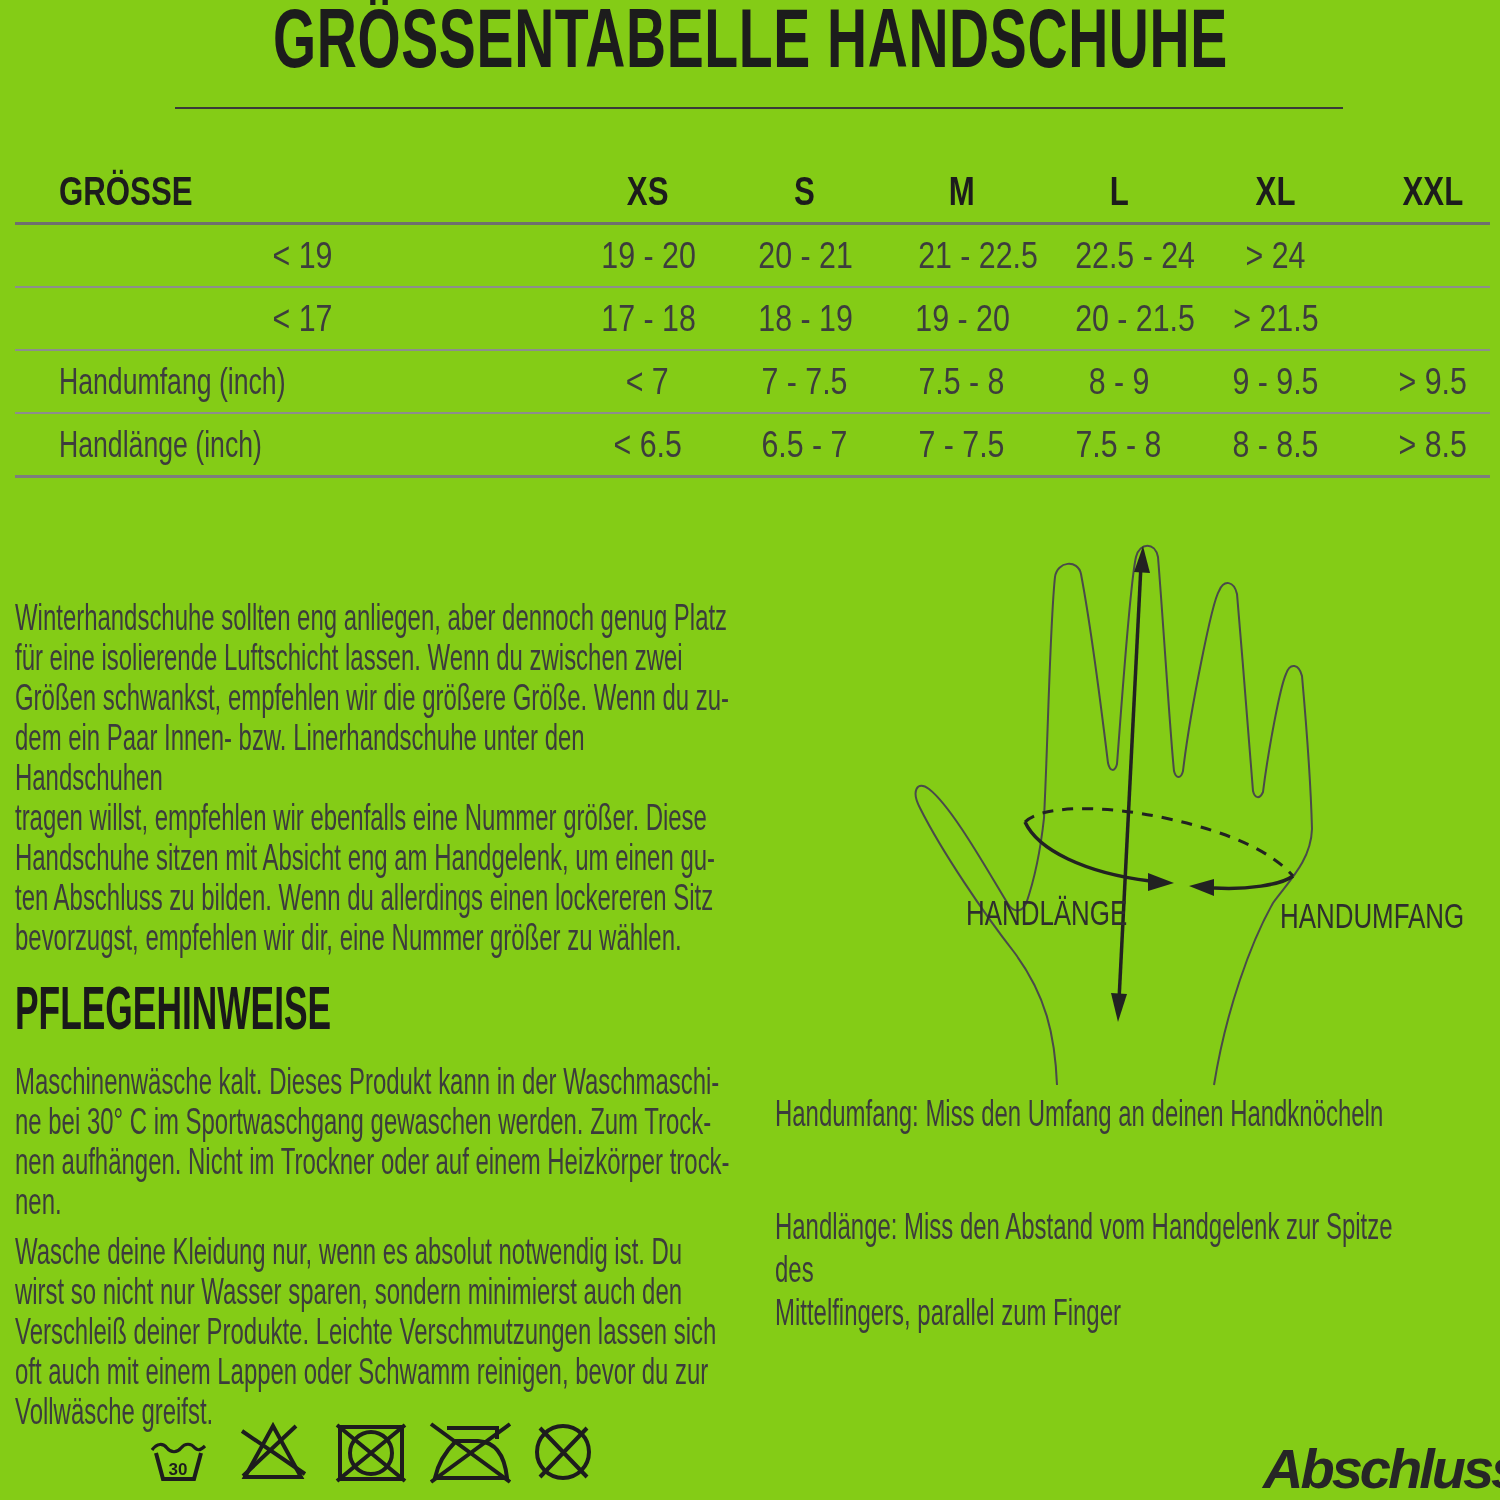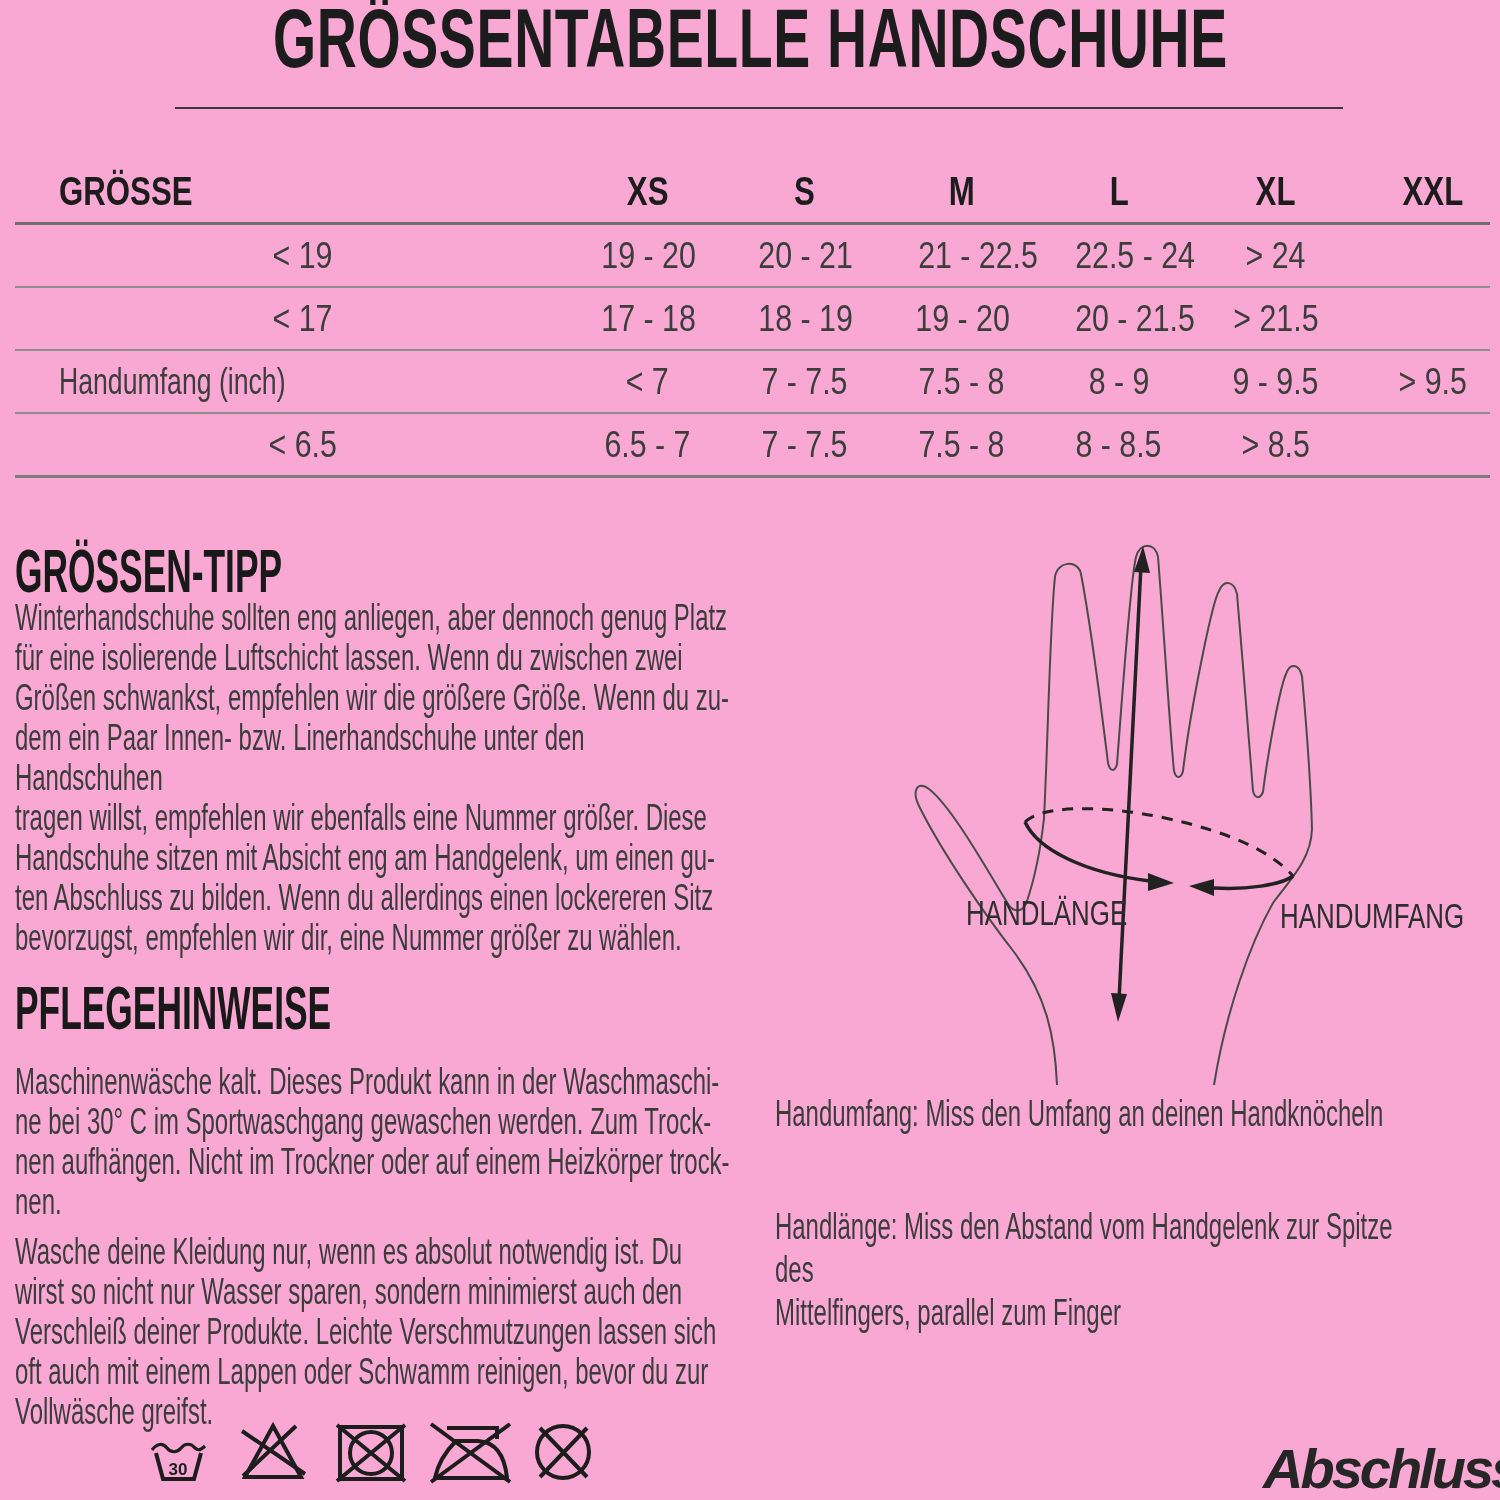--- a/index.html
+++ b/index.html
@@ -1,16 +1,16 @@
 <!DOCTYPE html>
 <html><head>
 <meta charset="utf-8">
 <style>
   html,body{margin:0;padding:0;background:#fdfdfd;}
-  .page{position:relative;width:1500px;height:1500px;background:#f9a8d4;overflow:hidden;
+  .page{position:relative;width:1500px;height:1500px;background:#84cc16;overflow:hidden;
         font-family:"Liberation Sans",sans-serif;color:#1c1c1c;}
   
   .cond{display:inline-block;transform-origin:left top;}
   .heavy{font-weight:800;color:#191919;}
   .title-wrap{position:absolute;left:0;top:-4px;width:1500px;display:flex;justify-content:center;}
   .title-wrap .cond{transform:scaleX(0.66);transform-origin:center top;font-size:84px;line-height:84px;
         font-weight:800;letter-spacing:1px;white-space:nowrap;}
   .title-rule{position:absolute;left:175px;top:107px;width:1168px;height:2px;background:#3a3a3a;}
 
   
@@ -93,32 +93,30 @@
       <div class="cell dcell lab"><span>Handumfang (inch)</span></div>
       <div class="cell dcell"><span>&lt; 7</span></div>
       <div class="cell dcell"><span>7 - 7.5</span></div>
       <div class="cell dcell"><span>7.5 - 8</span></div>
       <div class="cell dcell"><span>8 - 9</span></div>
       <div class="cell dcell"><span>9 - 9.5</span></div>
       <div class="cell dcell"><span>&gt; 9.5</span></div>
     </div>
 
     <div class="trow data last">
+      <div class="cell dcell lab"><span>Handlänge (inch)</span></div>
       <div class="cell dcell"><span>&lt; 6.5</span></div>
       <div class="cell dcell"><span>6.5 - 7</span></div>
       <div class="cell dcell"><span>7 - 7.5</span></div>
       <div class="cell dcell"><span>7.5 - 8</span></div>
       <div class="cell dcell"><span>8 - 8.5</span></div>
       <div class="cell dcell"><span>&gt; 8.5</span></div>
     </div>
   </div>
 
-  <div class="sec-head" style="top:540px;">
-    <span class="cond heavy">GRÖSSEN-TIPP</span>
-  </div>
   <div class="para" style="top:598px;">Winterhandschuhe sollten eng anliegen, aber dennoch genug Platz
 für eine isolierende Luftschicht lassen. Wenn du zwischen zwei
 Größen schwankst, empfehlen wir die größere Größe. Wenn du zu-
 dem ein Paar Innen- bzw. Linerhandschuhe unter den Handschuhen
 tragen willst, empfehlen wir ebenfalls eine Nummer größer. Diese
 Handschuhe sitzen mit Absicht eng am Handgelenk, um einen gu-
 ten Abschluss zu bilden. Wenn du allerdings einen lockereren Sitz
 bevorzugst, empfehlen wir dir, eine Nummer größer zu wählen.</div>
 
   <div class="sec-head" style="top:977px;">

